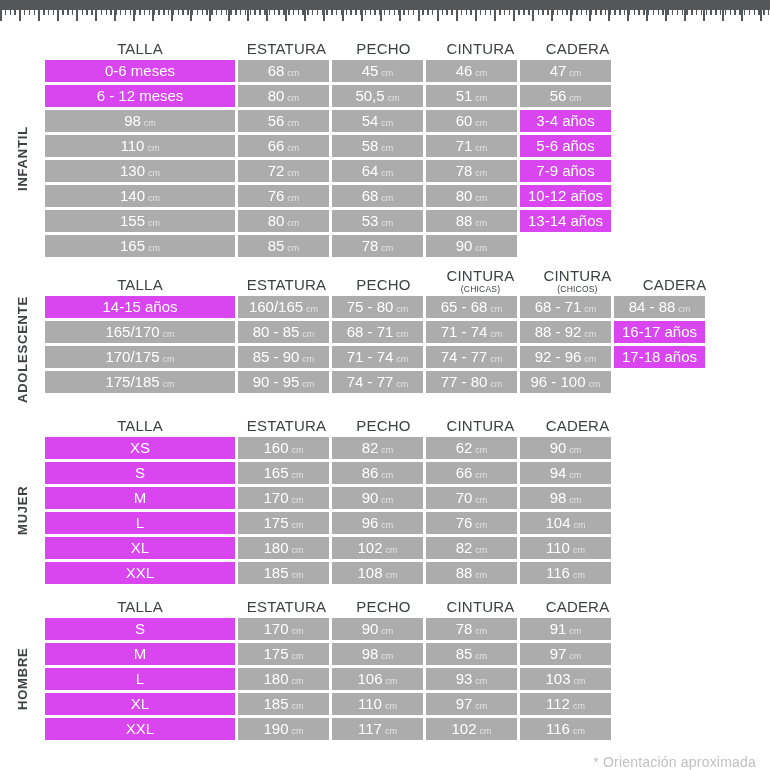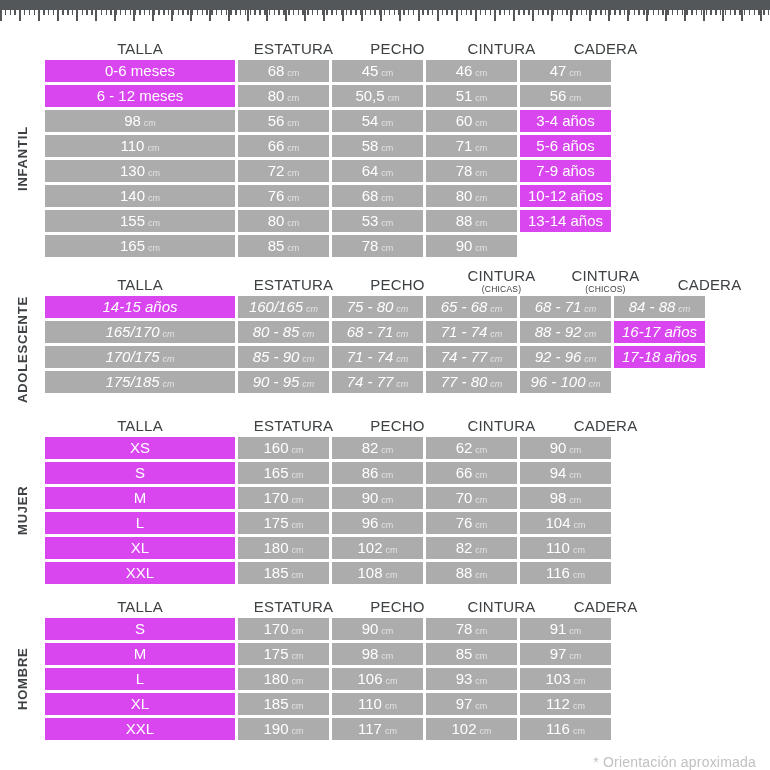--- a/index.html
+++ b/index.html
@@ -21,21 +21,21 @@
     background-size:100% 10px,100% 21px,100% 15px;
     background-repeat:no-repeat;
     background-position:0 0;
   }
   #chart{padding-top:6px;}
   .sec{margin-top:10px;}
   .sec:first-child{margin-top:8px;}
   .hdr{
     margin-left:45px;
     display:grid;
-    column-gap:13px;
+    column-gap:6px;
     align-items:end;
     margin-bottom:2px;
     min-height:22px;
   }
   .hcell{
     display:flex;flex-direction:column;justify-content:flex-end;
     text-align:center;
     color:#3d4143;
     font-size:15px;
     letter-spacing:0.2px;
@@ -174,21 +174,21 @@
         <div class="hcell">
           <div class="hmain">CINTURA</div>
           <div class="hsub">(CHICOS)</div>
         </div>
         <div class="hcell">
           <div class="hmain">CADERA</div>
         </div>
       </div>
       <div class="body">
         <div class="vlabel">ADOLESCENTE</div>
-        <div class="rows" style="grid-template-columns: 190px repeat(5, 91px); font-style: italic;">
+        <div class="rows" style="grid-template-columns: 190px repeat(5, 91px);">
           <div class="cell talla">14-15 años</div>
           <div class="cell val"><span>160/165</span><span class="unit">cm</span></div>
           <div class="cell val"><span>75 - 80</span><span class="unit">cm</span></div>
           <div class="cell val"><span>65 - 68</span><span class="unit">cm</span></div>
           <div class="cell val"><span>68 - 71</span><span class="unit">cm</span></div>
           <div class="cell val"><span>84 - 88</span><span class="unit">cm</span></div>
           <div class="cell val"><span>165/170</span><span class="unit">cm</span></div>
           <div class="cell val"><span>80 - 85</span><span class="unit">cm</span></div>
           <div class="cell val"><span>68 - 71</span><span class="unit">cm</span></div>
           <div class="cell val"><span>71 - 74</span><span class="unit">cm</span></div>

